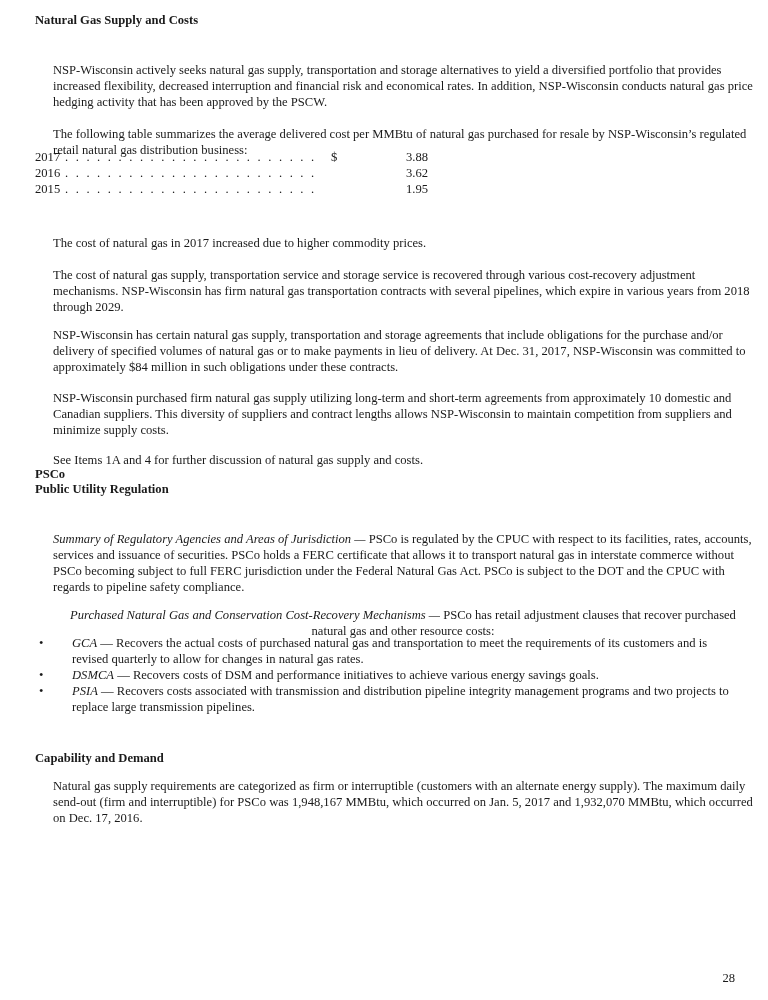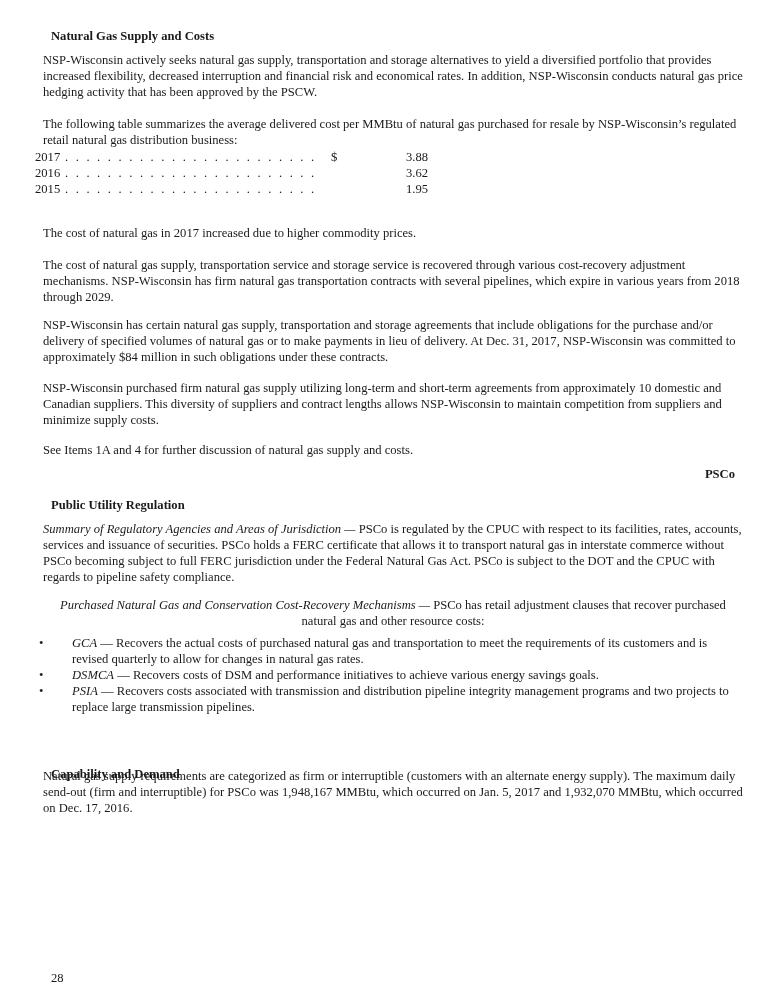--- a/index.html
+++ b/index.html
@@ -16,46 +16,46 @@
     color: #1a1a1a;
     font-size: 12.6px;
     line-height: 16px;
   }
   .page {
     position: absolute;
     left: 35px;
     top: 0;
     width: 700px;
   }
-  .abs { position: absolute; left: 0; width: 700px; margin: 16px; }
+  .abs { position: absolute; left: 0; width: 700px; margin: 0; }
   .h-bold { font-weight: bold; }
-  p.para { margin: 8px; }
+  p.para { margin: 18px; }
   .center-heading {
     position: absolute;
     left: 0;
     width: 700px;
-    text-align: right;
+    text-align: left;
     font-weight: bold;
   }
   .cost-table { position: absolute; left: 0; width: 420px; }
   .cost-row { position: relative; height: 16px; white-space: nowrap; }
   .cost-year { position: absolute; left: 0; }
   .cost-leader { position: absolute; left: 30px; width: 255px; overflow: hidden; letter-spacing: 2.2px; }
   .cost-currency { position: absolute; left: 296px; }
   .cost-value { position: absolute; left: 355px; margin-left: 16px; }
   .runin { font-weight: normal; font-style: italic; }
   .bullet-list { position: absolute; left: 0; width: 700px; margin: 0; padding: 0; list-style: none; }
   .bullet-item { position: relative; padding-left: 37px; margin: 0; }
   .bullet-dot { position: absolute; left: 0; top: 0; }
   .bullet-term { font-style: italic; }
   .page-number {
     position: absolute;
-    left: 16px;
+    left: 0;
     width: 700px;
-    text-align: left;
+    text-align: right;
   }
 </style>
 </head>
 <body>
 
 <div class="page">
 
   <div class="abs h-bold" style="top:12px;">Natural Gas Supply and Costs</div>
 
   <p class="abs para" style="top:44px;">NSP-Wisconsin actively seeks natural gas supply, transportation and storage alternatives to yield a diversified portfolio that provides increased flexibility, decreased interruption and financial risk and economical rates.  In addition, NSP-Wisconsin conducts natural gas price hedging activity that has been approved by the PSCW.</p>

